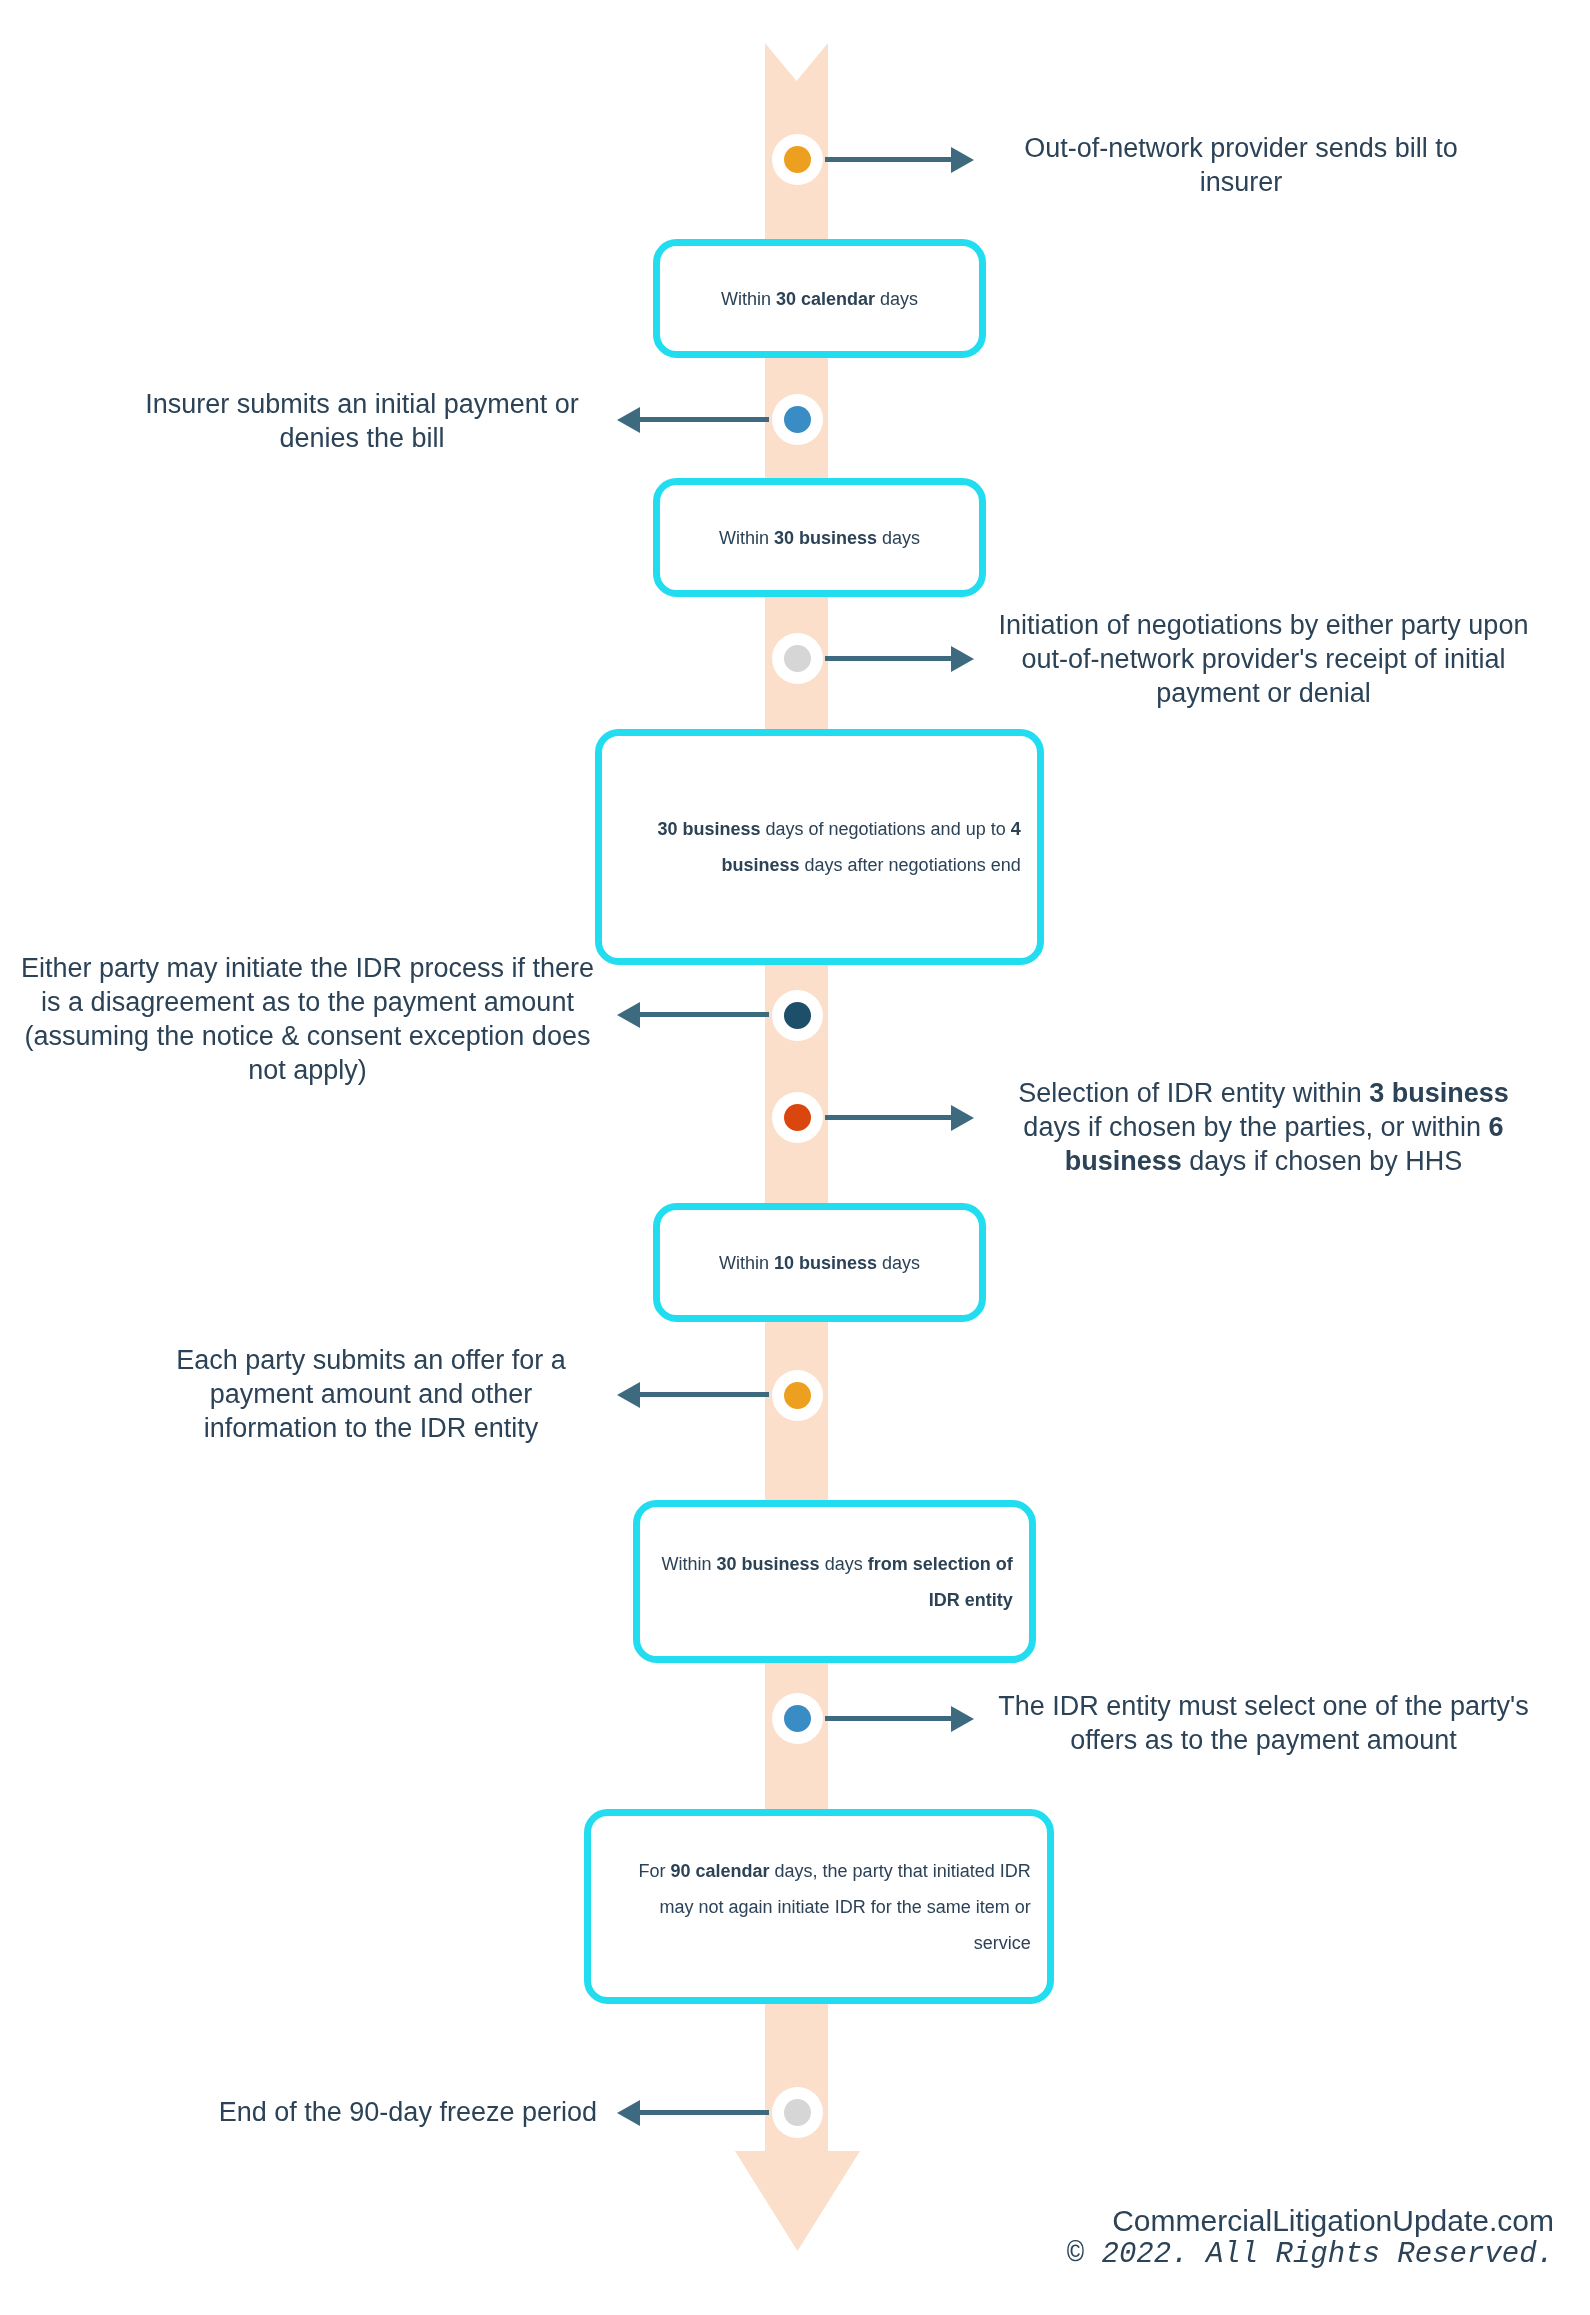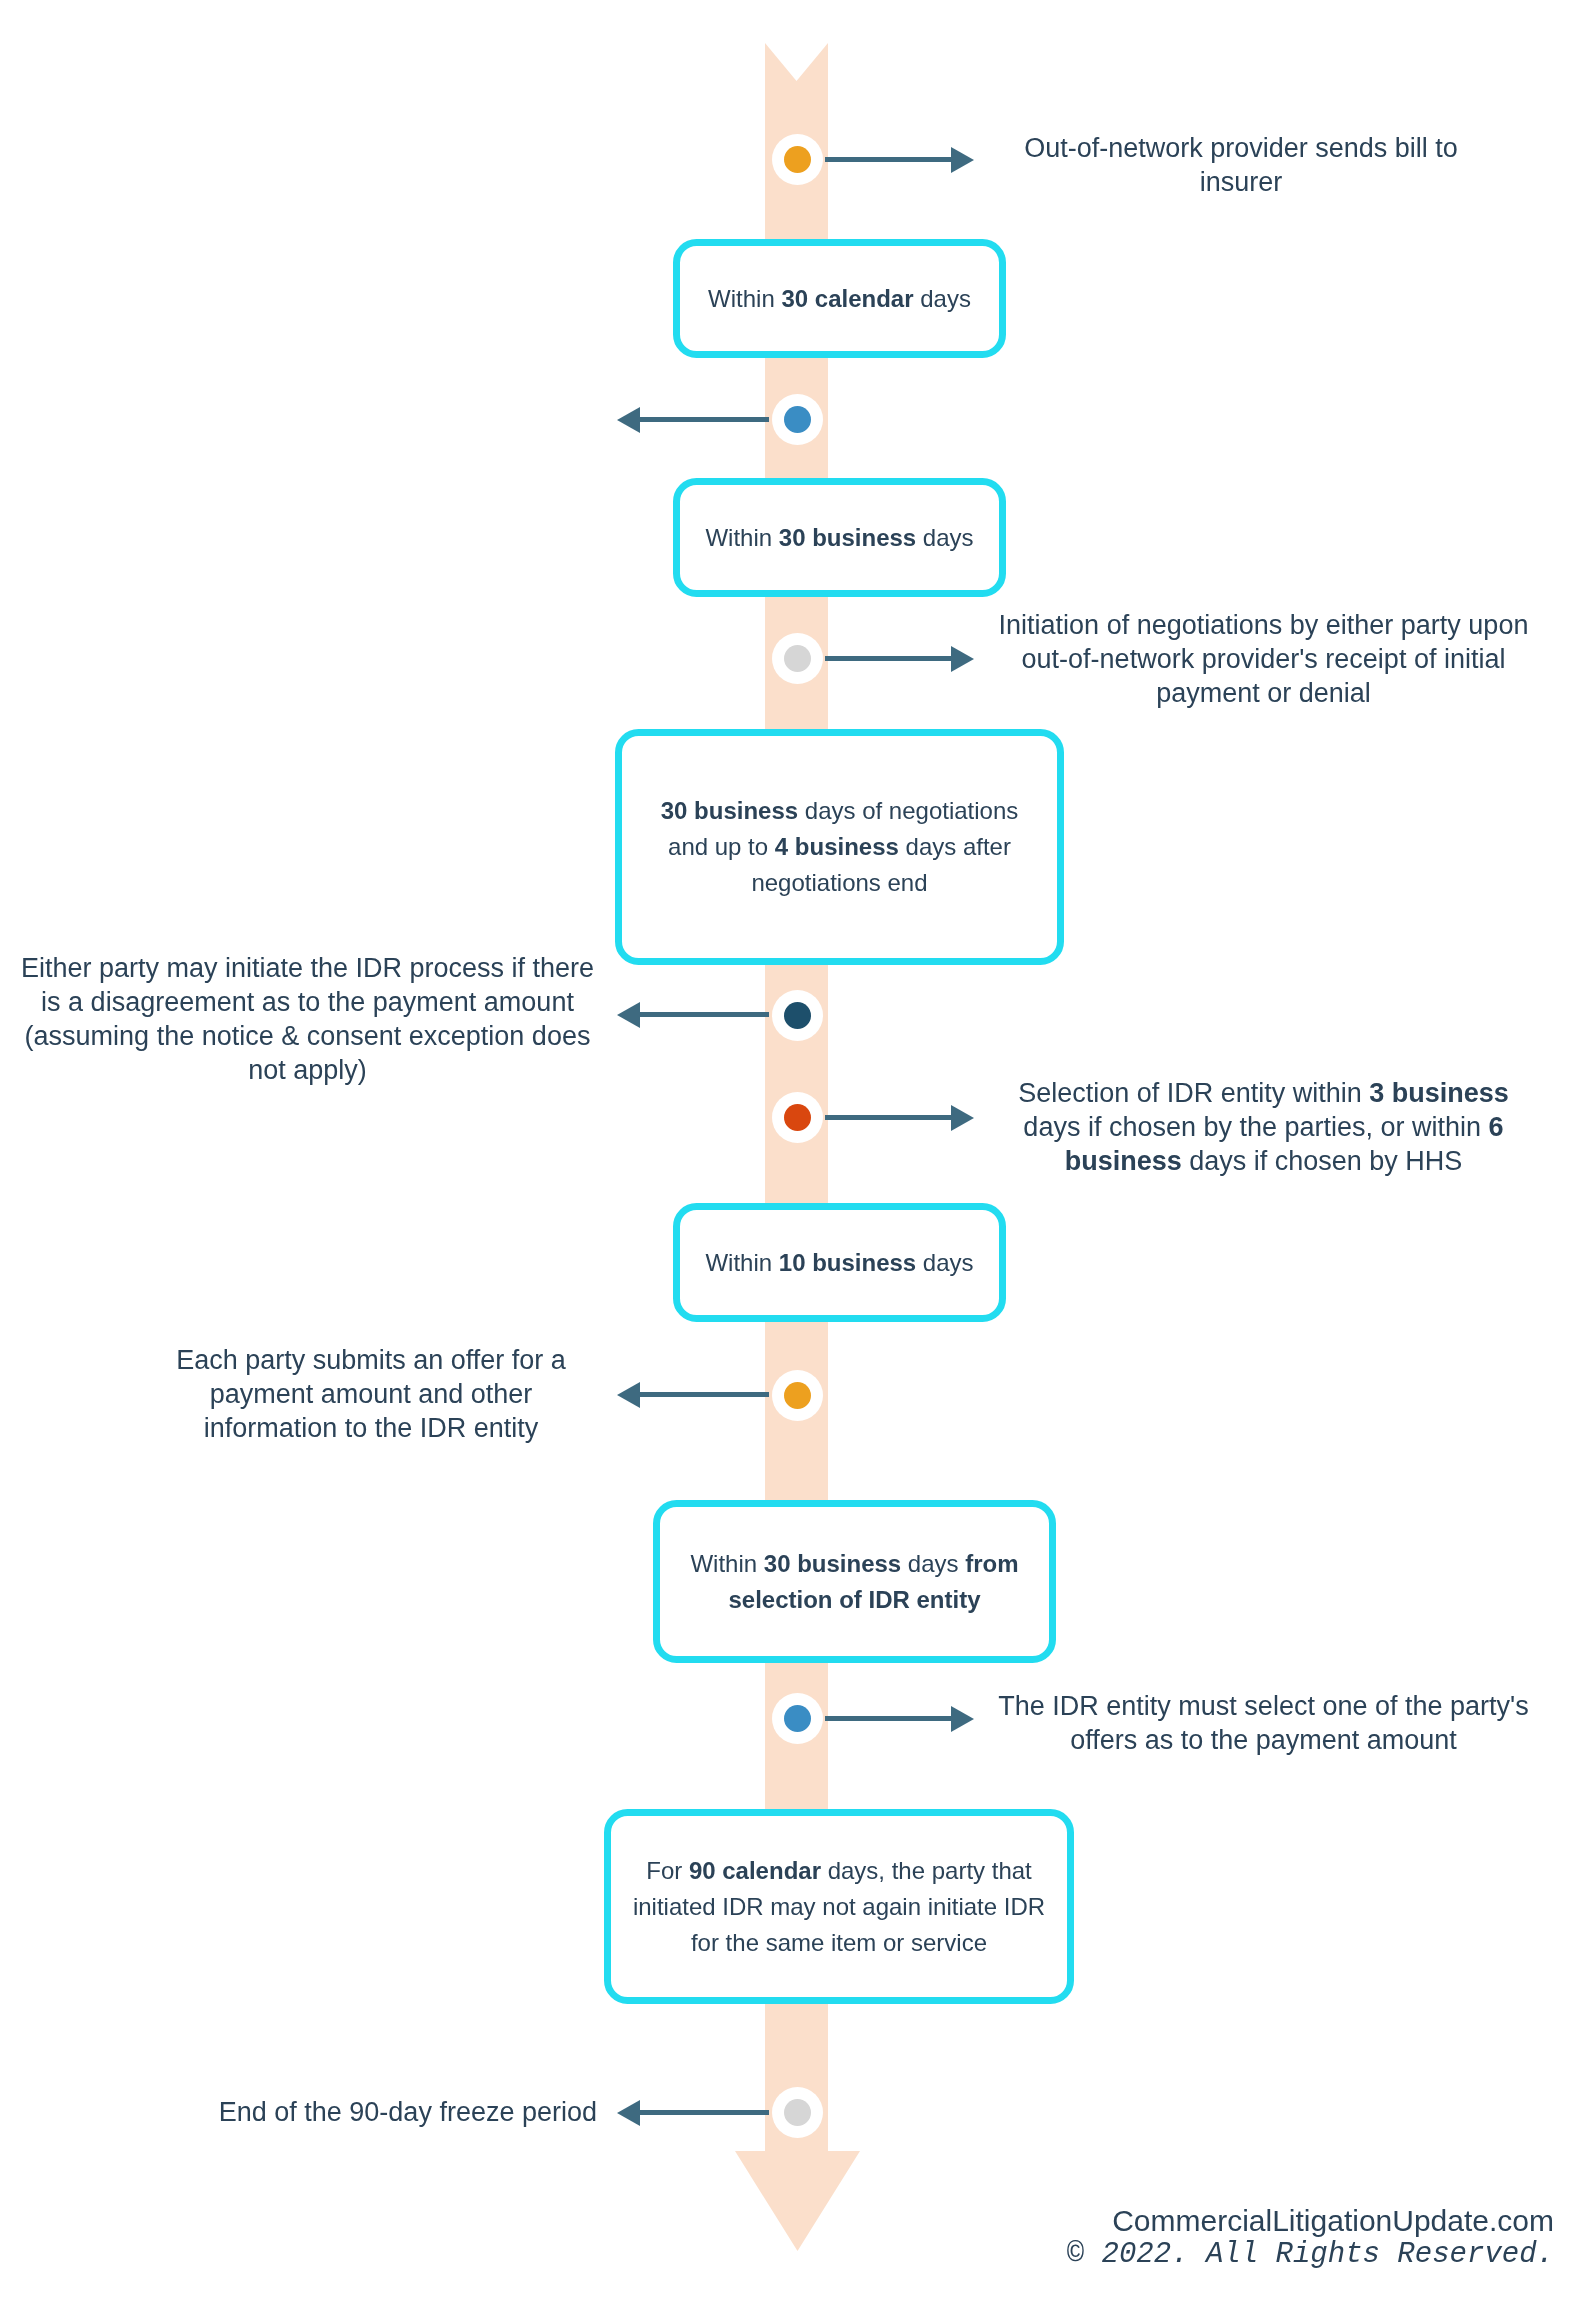--- a/index.html
+++ b/index.html
@@ -103,27 +103,26 @@
 
   
   .callout {
     position: absolute;
     background: #ffffff;
     border: 7.2px solid #22dcf0;
     border-radius: 23.5px;
     display: flex;
     align-items: center;
     justify-content: center;
-    text-align: center;
-    font-size: 24px;
+    text-align: right;
+    font-size: 18px;
     line-height: 36px;
     color: #2b4257;
     padding: 9px 16.3px;
     z-index: 5;
-    margin-left: 20px;
   }
   .callout b { font-weight: bold; }
 
   
   .footer {
     position: absolute;
     right: 36px;
     text-align: right;
     color: #2b4257;
   }
@@ -162,20 +161,23 @@
     <span><span>Within </span><b>30 calendar</b><span> days</span></span>
   </div>
 
   <div class="dot" style="left:772px; top:394px;">
     <div class="core" style="background:#3a8dc4;"></div>
   </div>
   <div class="connector to-left" style="left:617px; top:406px; width:152px;">
     <div class="head"></div>
     <div class="line"></div>
   </div>
+  <div class="event-label left" style="left:127px; top:387px; width:470px;">
+    <span>Insurer submits an initial payment or denies the bill</span>
+  </div>
 
   <div class="callout" style="left:653px; top:478px; width:333px; height:119px;">
     <span><span>Within </span><b>30 business</b><span> days</span></span>
   </div>
 
   <div class="dot" style="left:772px; top:633px;">
     <div class="core" style="background:#d6d6d6;"></div>
   </div>
   <div class="connector to-right" style="left:825px; top:645px; width:149px;">
     <div class="line"></div>

